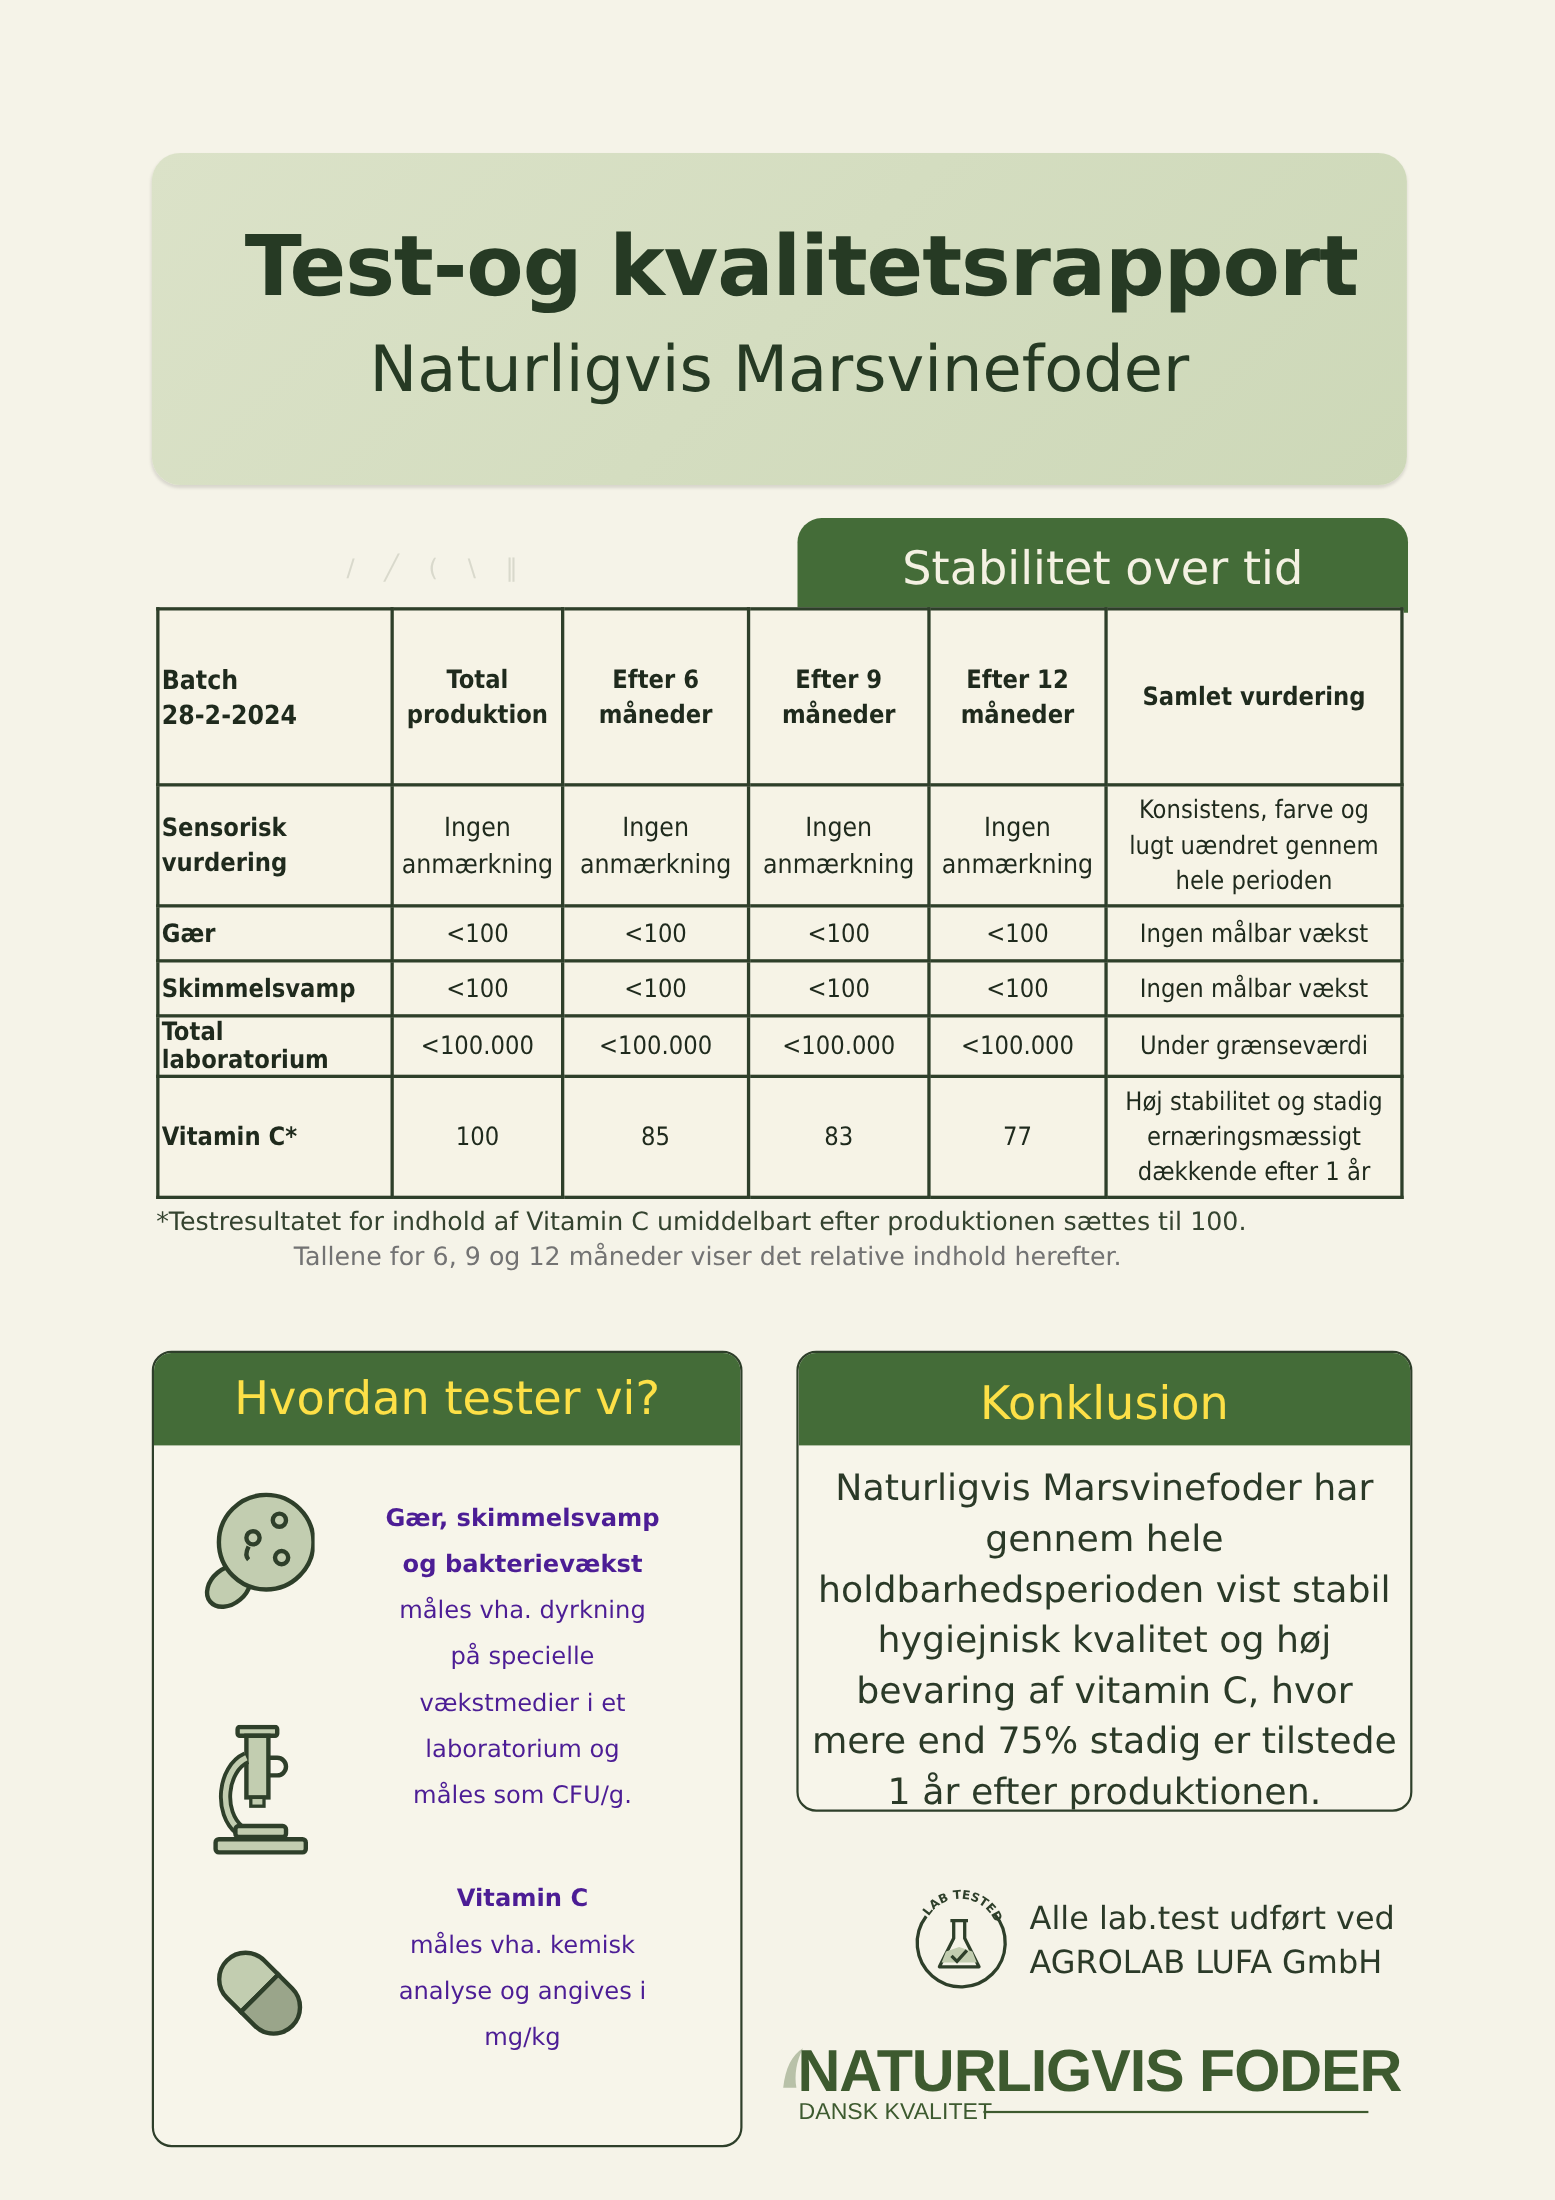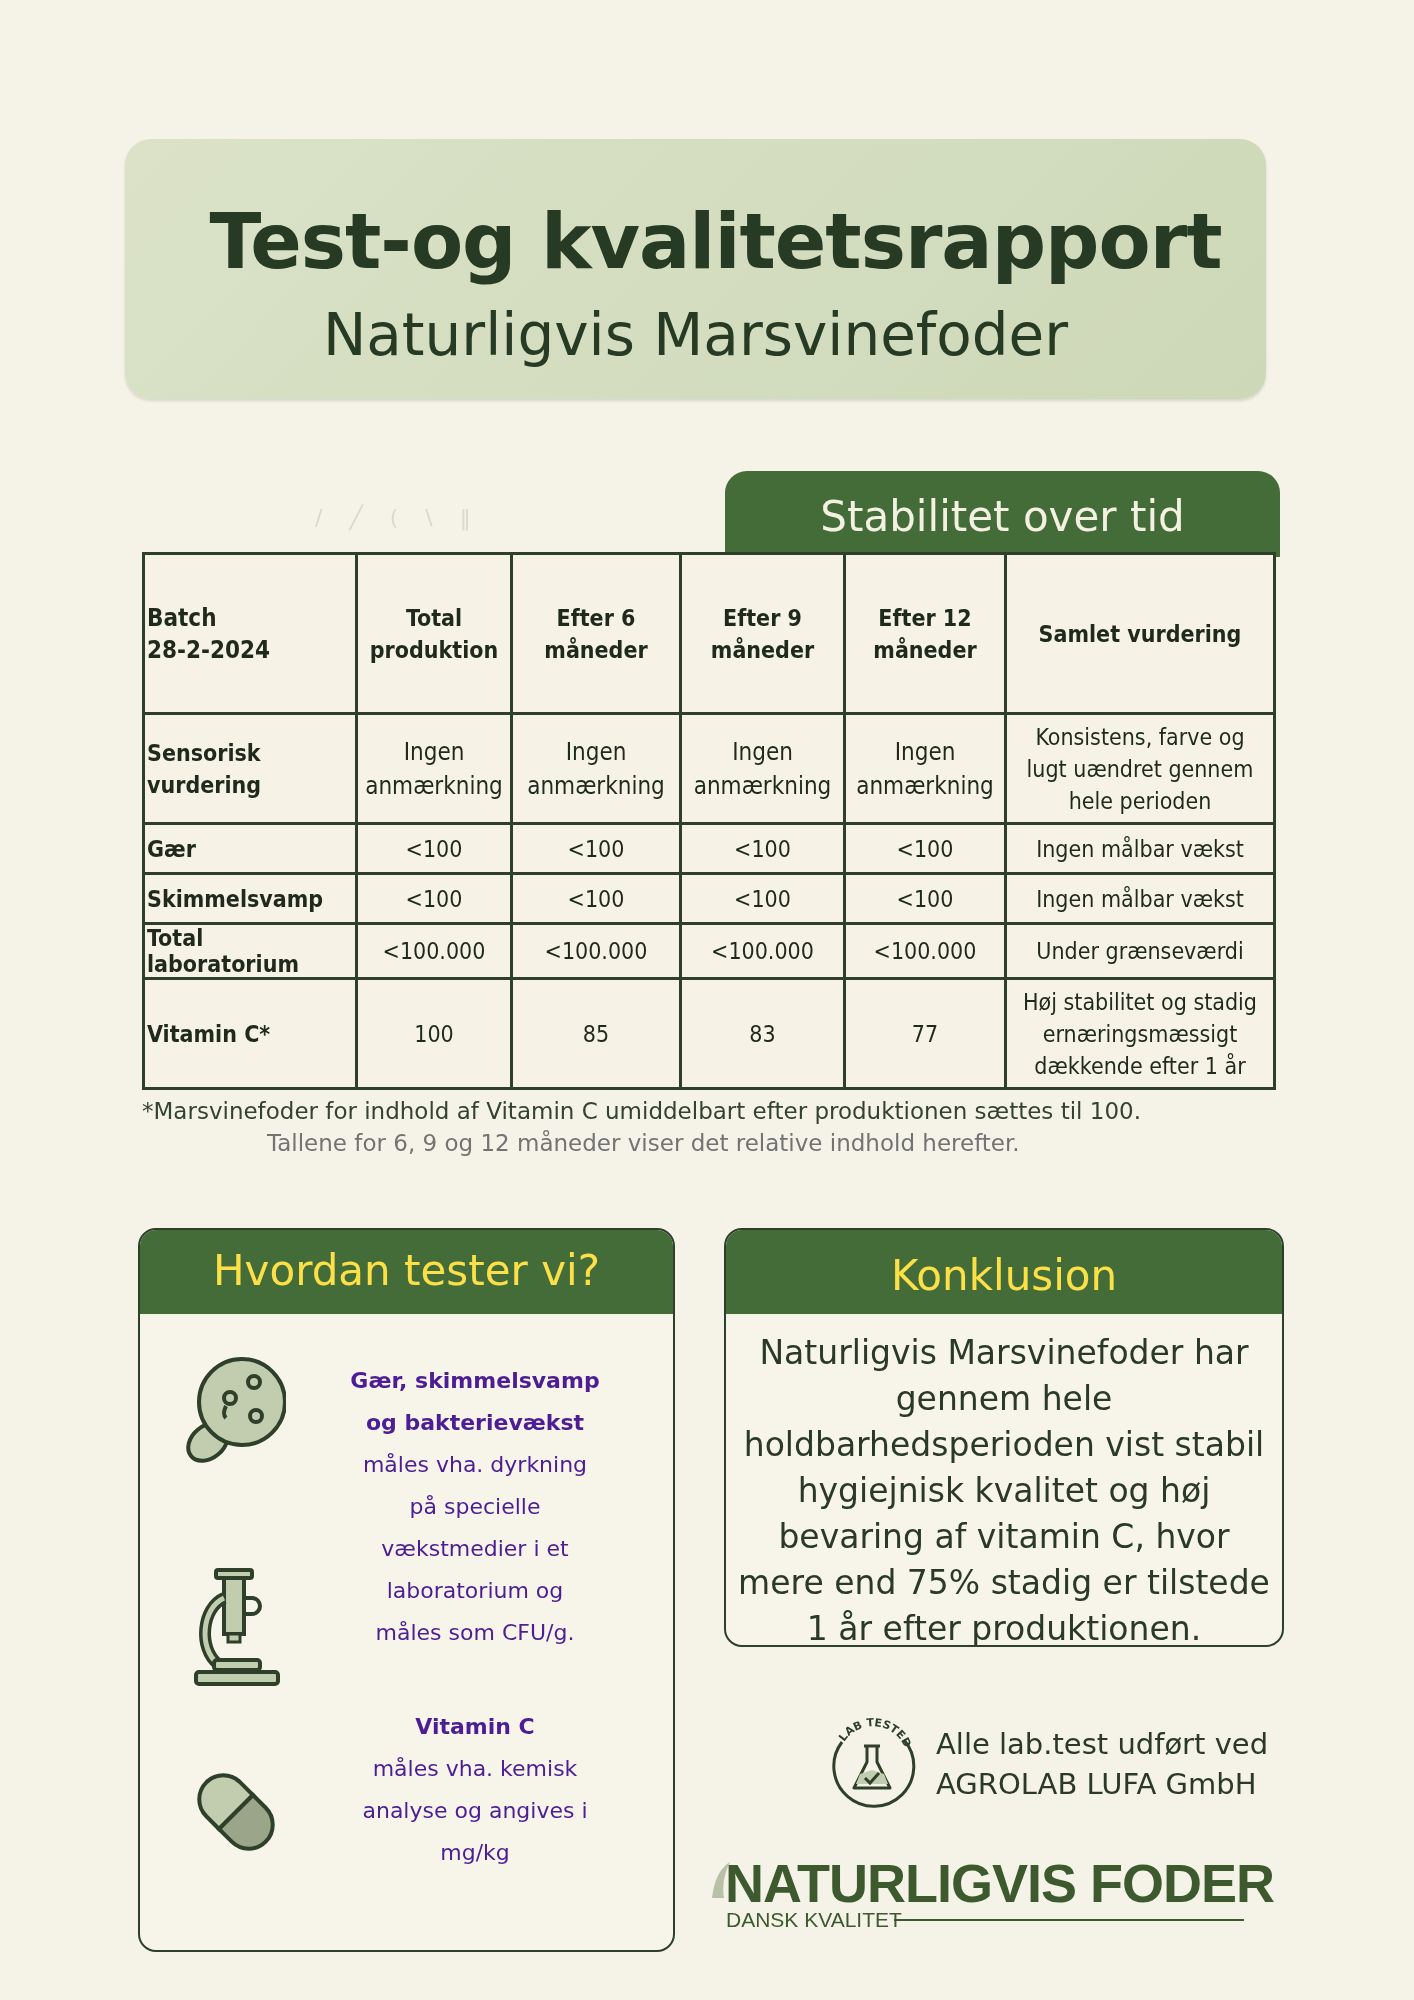--- a/index.html
+++ b/index.html
@@ -5,21 +5,21 @@
     html, body { margin: 0; padding: 0; }
     body {
       width: 1414px; height: 2000px;
       background: #f5f3e8;
       font-family: "DejaVu Sans", sans-serif;
       color: #2b3a28;
       position: relative;
       overflow: hidden;
     }
     .title-box {
-      position: absolute; left: 125px; top: 139px; width: 1141px; height: 260px;
+      position: absolute; left: 138px; top: 139px; width: 1141px; height: 302px;
       border-radius: 26px;
       background: linear-gradient(135deg, #dbe2c8 0%, #cdd8b8 100%);
       box-shadow: 0 2px 3px rgba(0,0,0,0.12);
       text-align: center;
     }
     .title-main {
       position: absolute; left: 0; right: 0; top: 58px;
       font-family: "DejaVu Sans", sans-serif; font-weight: bold;
       font-size: 76px; letter-spacing: -1px; color: #263a24;
       padding-left: 40px;
@@ -168,21 +168,21 @@
     <td class="rowhead">Vitamin C*</td>
     <td>100</td>
     <td>85</td>
     <td>83</td>
     <td>77</td>
     <td style="line-height:32px; padding:0 6px">Høj stabilitet og stadig ernæringsmæssigt dækkende efter 1 år</td>
   </tr>
 </tbody>
   </table>
 
-<div class="foot1">*Marsvinefoder for indhold af Vitamin C umiddelbart efter produktionen sættes til 100.</div>
+<div class="foot1">*Testresultatet for indhold af Vitamin C umiddelbart efter produktionen sættes til 100.</div>
 <div class="foot2">Tallene for 6, 9 og 12 måneder viser det relative indhold herefter.</div>
 
 <div class="card how">
   <div class="card-head">Hvordan tester vi?</div>
 
   <svg class="icon" style="left:42px; top:120px" width="104" height="118" viewBox="0 0 104 118">
     <ellipse cx="26" cy="92" rx="22" ry="16" transform="rotate(-40 26 92)" fill="#c2cdb0" stroke="#2e3f2a" stroke-width="4"></ellipse>
     <circle cx="60" cy="52" r="43" fill="#c2cdb0" stroke="#2e3f2a" stroke-width="4"></circle>
     <circle cx="72" cy="32" r="6" fill="none" stroke="#2e3f2a" stroke-width="4"></circle>
     <circle cx="74" cy="66" r="6" fill="none" stroke="#2e3f2a" stroke-width="4"></circle>

